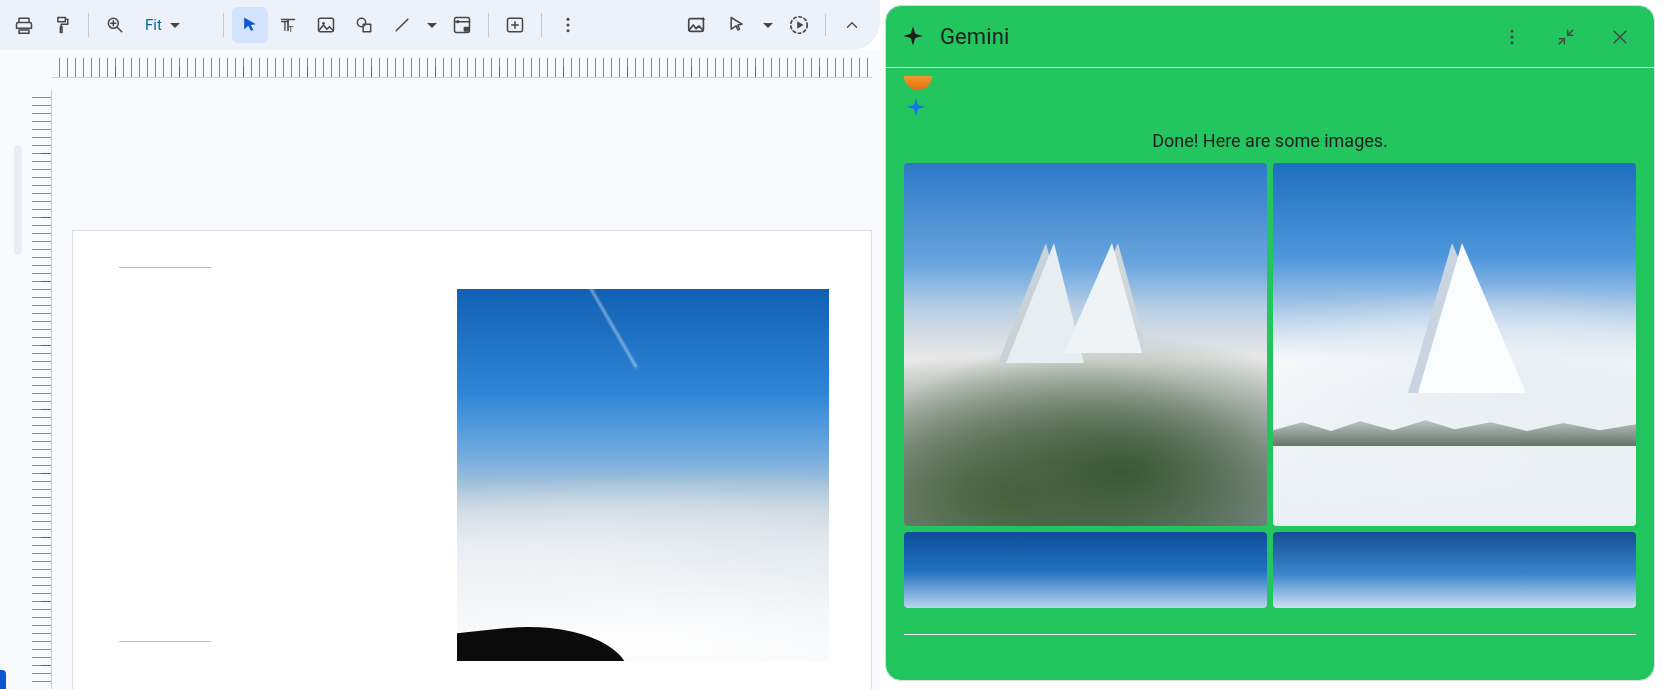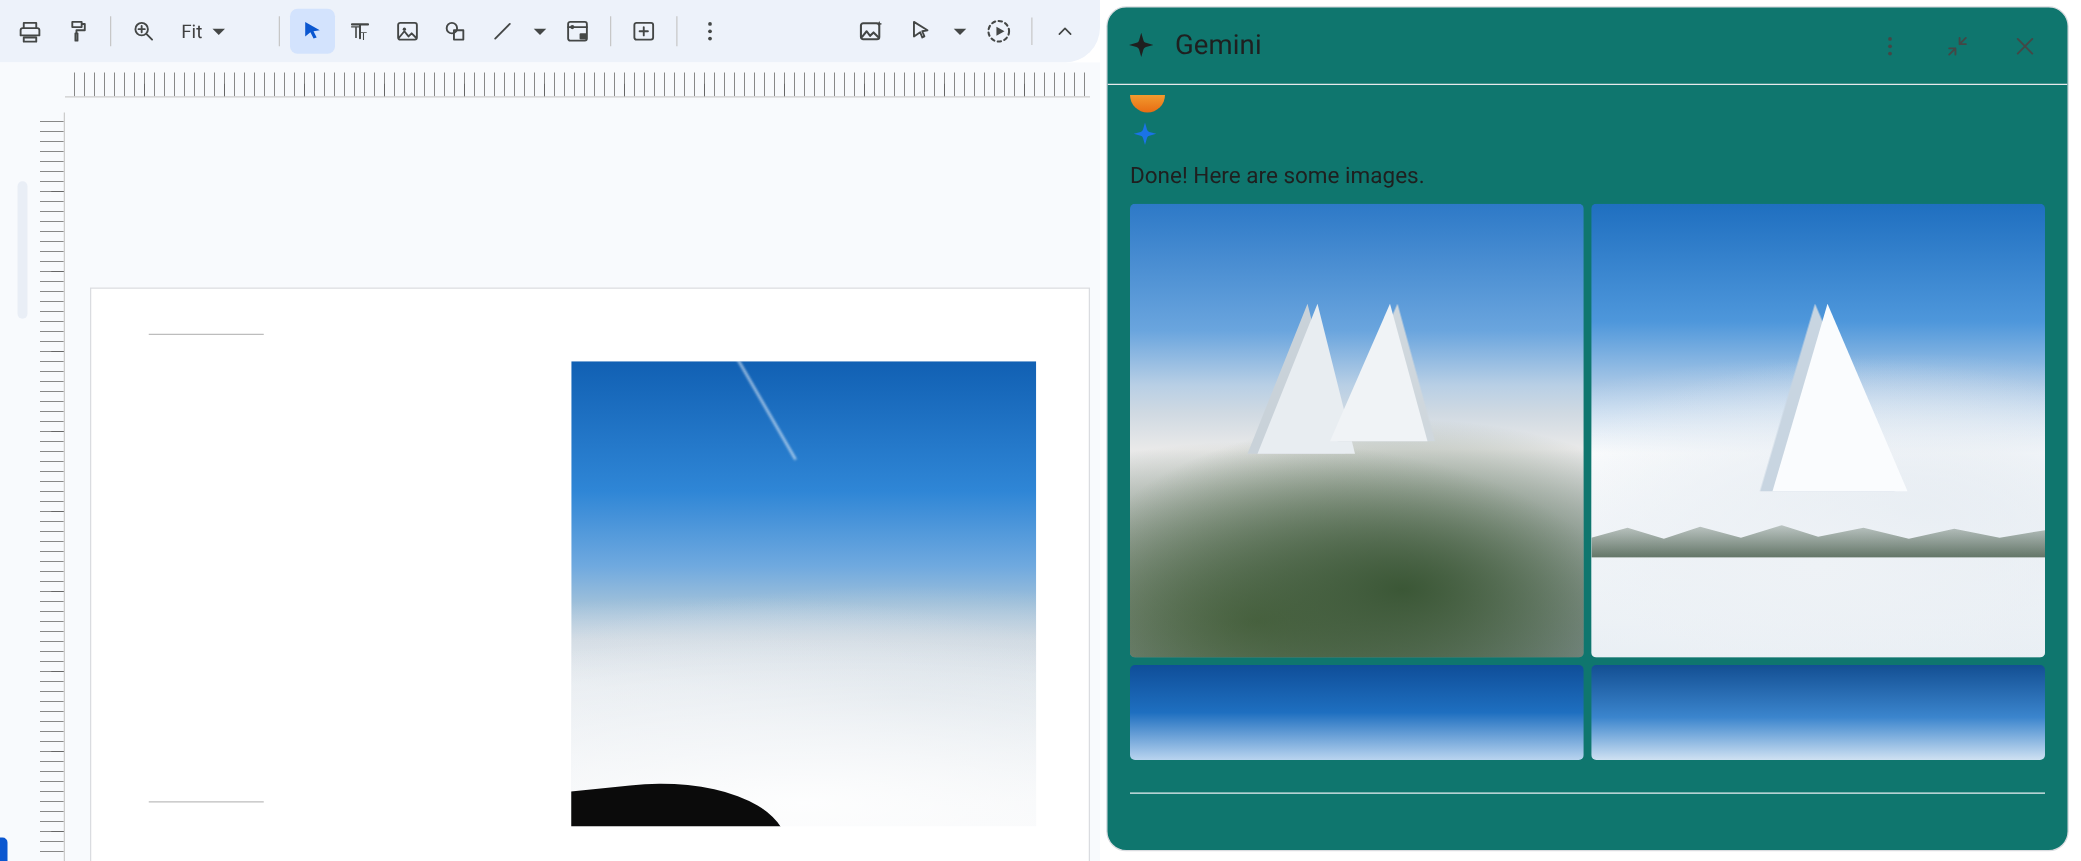--- a/index.html
+++ b/index.html
@@ -38,21 +38,21 @@
   }
   .tb-btn.active { background: #d3e3fd; color: #0b57d0; }
   .tb-sep {
     width: 1px; height: 24px; background: #c7c7c7; margin: 0 6px; flex: none;
   }
   .zoom-box {
     height: 32px;
     min-width: 80px;
     padding: 0 4px 0 10px;
     display: inline-flex; align-items: center; gap: 8px;
-    color: #404040;
+    color: #0369a1;
     font-size: 15px;
     border-radius: 4px;
     cursor: pointer;
     flex: none;
   }
   .caret { width:0;height:0;border-left:5px solid transparent;border-right:5px solid transparent;border-top:5px solid #444746; }
   .toolbar-spacer { flex: 1; }
   .tb-right { display:flex; align-items:center; gap: 4px; }
   .mini-sep { width:1px; height:22px; background:#c7c7c7; margin:0 4px; }
 
@@ -131,21 +131,21 @@
   }
   .mtn::before{
     
     content:""; position:absolute; left:26%; top:8%; width:110px; height:2px; background:rgba(255,255,255,.6);
     transform:rotate(60deg); filter:blur(1px);
   }
 
   
   .panel {
     position:absolute; right:10px; top:5px; width: 770px; height: 676px;
-    background:#0f766e; border:1px solid #dadce0; border-radius:16px;
+    background:#22c55e; border:1px solid #dadce0; border-radius:16px;
     display:flex; flex-direction:column; overflow:hidden;
   }
   .panel-header{
     height:62px; border-bottom:1px solid #e7e9ec;
     display:flex; align-items:center; padding:0 14px; gap:14px;
   }
   .spark { width:26px; height:26px; display:inline-block; }
   .panel-title{ font-size:22px; font-weight:400; color:#1f1f1f; letter-spacing:.1px; }
   .panel-spacer{ flex:1; }
   .hicon { width:40px; height:40px; border-radius:50%; display:flex; align-items:center; justify-content:center; color:#444746; cursor:pointer; }
@@ -162,21 +162,21 @@
     margin-bottom:6px;
   }
   .msg-user{
     font-size:18px; line-height:1.45; color:#1f1f1f;
     margin-bottom:26px;
     max-width: 720px;
   }
   .gemini-row{ display:flex; align-items:center; margin-bottom:8px; }
   .blue-spark svg path{ fill:#1a73e8; }
   .msg-model{
-    font-size:18px; color:#1f1f1f; margin-bottom:12px;
+    font-size:18px; color:#1f1f1f; margin-bottom:12px;text-align:center;
   }
   .grid{
     display:grid; grid-template-columns:1fr 1fr; gap:6px;
     width:100%;
   }
   .thumb{
     width:100%; aspect-ratio:1/1; border-radius:4px; overflow:hidden; cursor:pointer;
     position:relative;
   }
   .thumb .t { width:100%; height:100%; }

